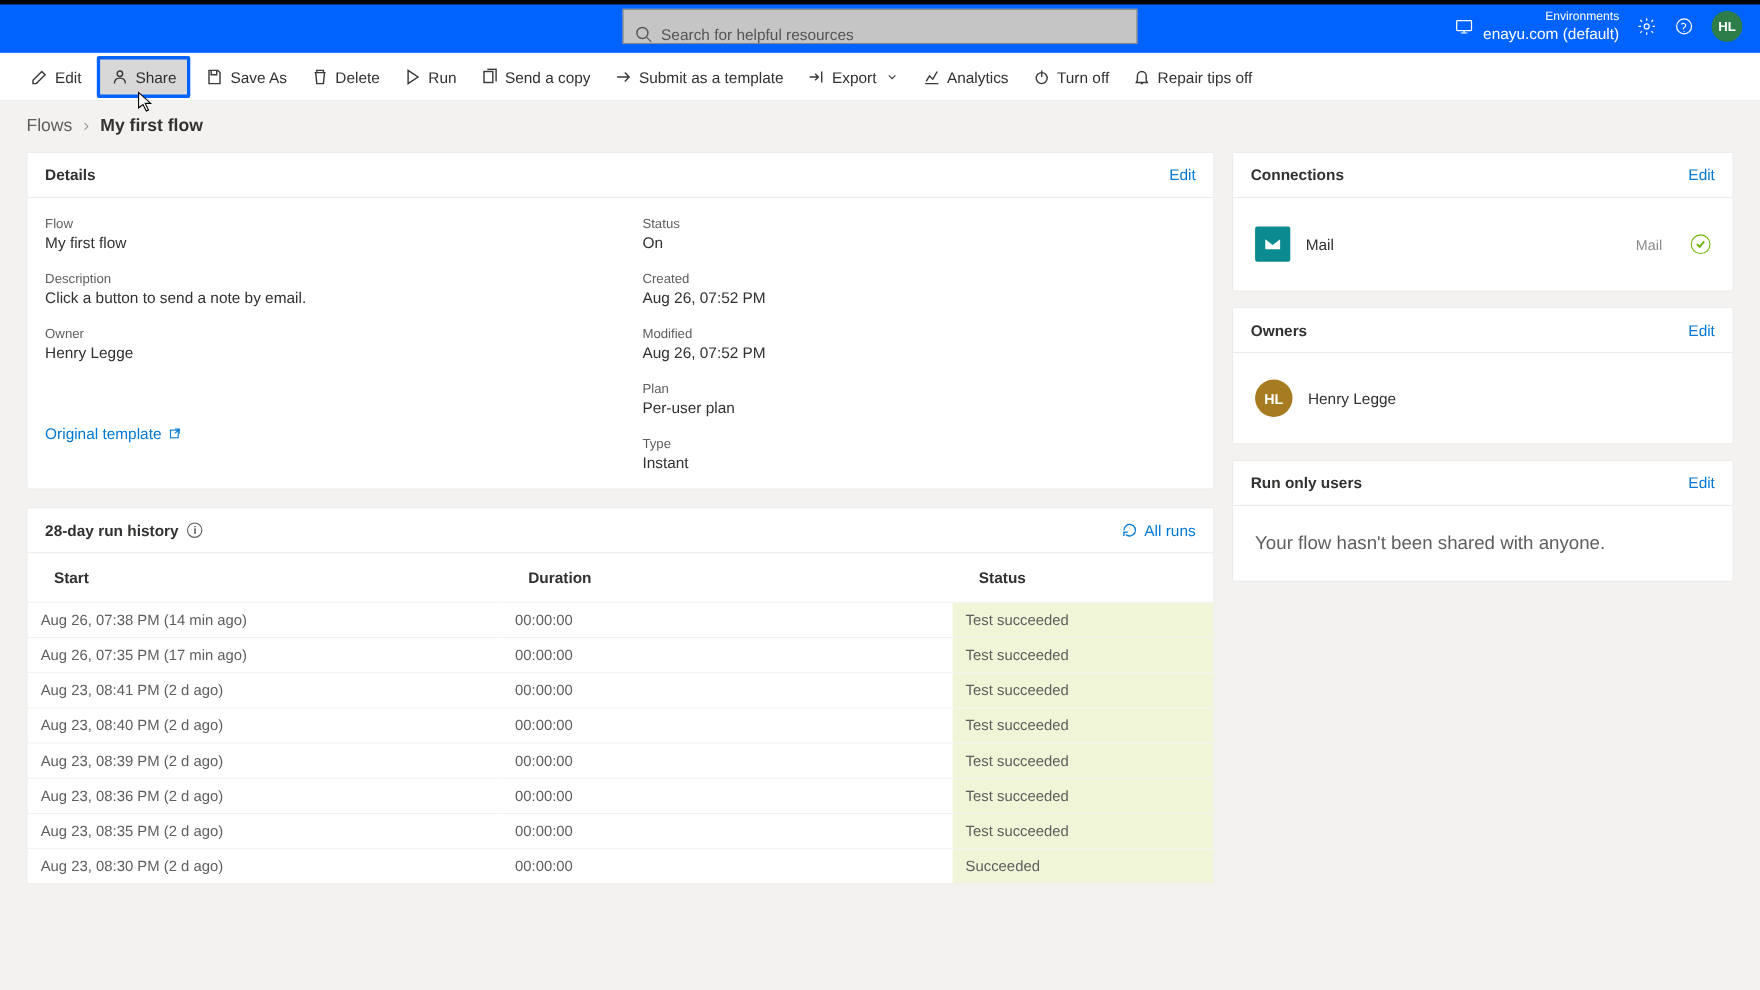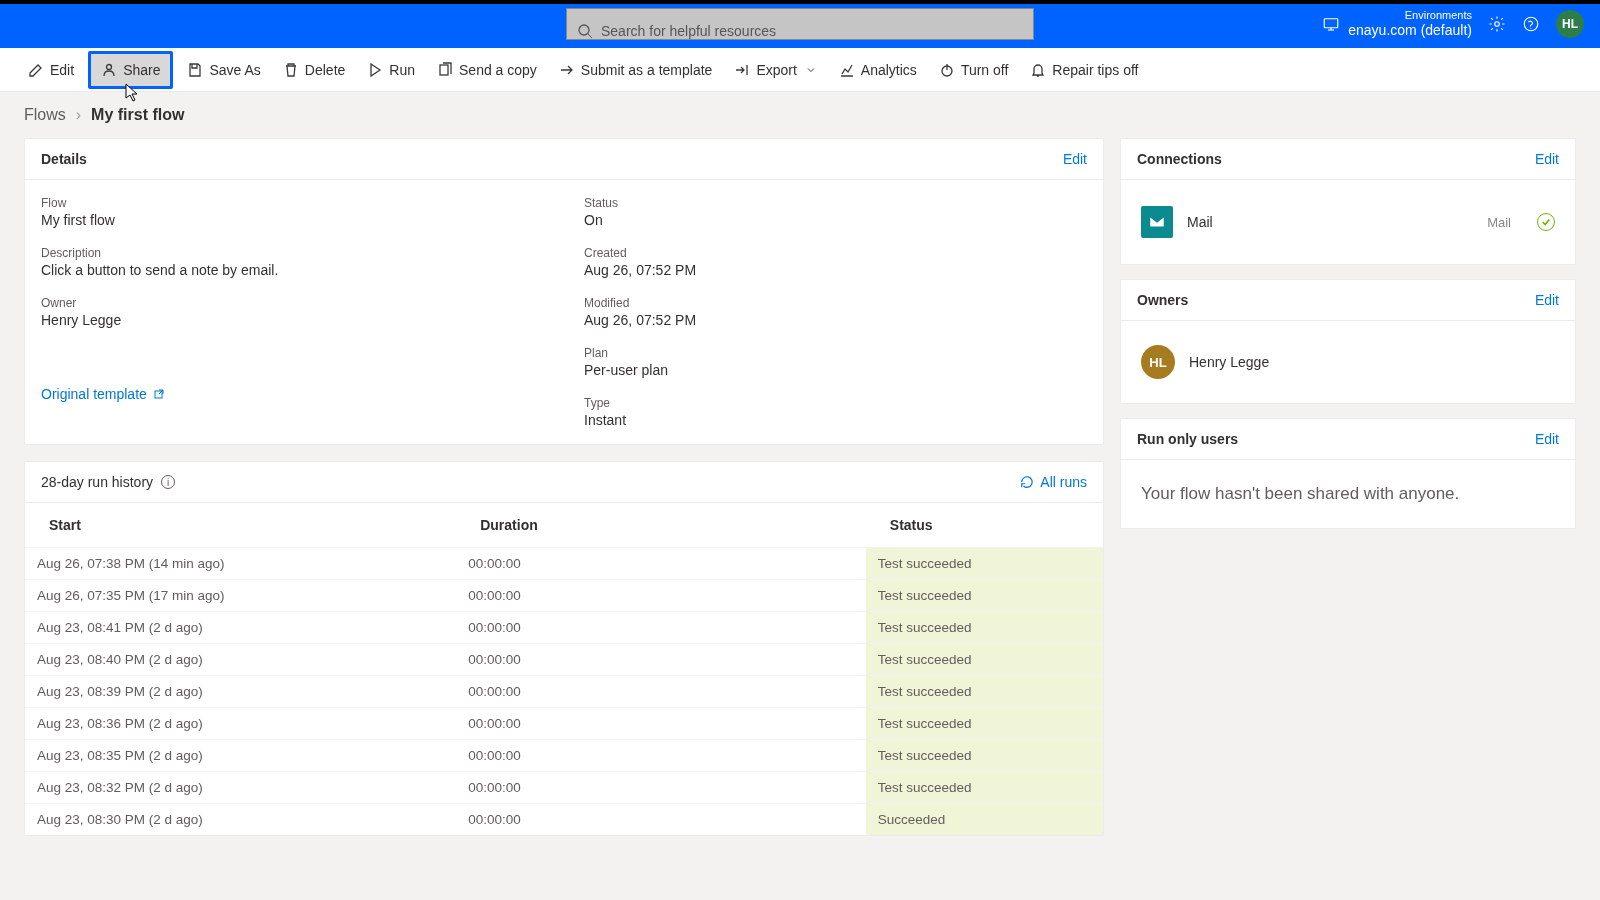--- a/index.html
+++ b/index.html
@@ -35,21 +35,21 @@
 .card-head .edit { color: #0078d4; font-weight: 400; cursor: pointer; font-size: 14px; }
 .card-body { padding: 16px; }
 
 .details-grid { display: flex; gap: 40px; }
 .details-col { flex: 1; display: flex; flex-direction: column; gap: 18px; }
 .field .label { font-size: 12px; color: #605e5c; margin-bottom: 2px; }
 .field .val { font-size: 14px; color: #323130; }
 .template-link { color: #0078d4; font-size: 14px; display: flex; align-items: center; gap: 6px; margin-top: 40px; }
 
 .history-head { display: flex; align-items: center; justify-content: space-between; padding: 12px 16px; border-bottom: 1px solid #edebe9; }
-.history-title { font-weight: 400; display: flex; align-items: center; gap: 8px; }
+.history-title { font-weight: 700; display: flex; align-items: center; gap: 8px; }
 .info-icon { width: 14px; height: 14px; border: 1px solid #605e5c; border-radius: 50%; display: inline-flex; align-items: center; justify-content: center; font-size: 10px; color: #605e5c; }
 .all-runs { color: #0078d4; display: flex; align-items: center; gap: 6px; cursor: pointer; }
 
 table { width: 100%; border-collapse: collapse; }
 th { text-align: left; padding: 14px 24px; font-weight: 600; font-size: 14px; color: #323130; }
 td { padding: 8px 12px; font-size: 13.5px; color: #605e5c; border-top: 1px solid #f3f2f1; }
 td.status { background: #f0f5d8; color: #605e5c; }
 
 .conn-row { display: flex; align-items: center; gap: 14px; padding: 10px 4px; }
 .conn-icon { width: 32px; height: 32px; background: #0b8a8f; border-radius: 2px; display: flex; align-items: center; justify-content: center; }
@@ -289,25 +289,20 @@
               <td>00:00:00</td>
               <td class="status">Test succeeded</td>
             </tr>
             <tr>
               <td>Aug 23, 08:36 PM (2 d ago)</td>
               <td>00:00:00</td>
               <td class="status">Test succeeded</td>
             </tr>
             <tr>
               <td>Aug 23, 08:35 PM (2 d ago)</td>
-              <td>00:00:00</td>
-              <td class="status">Test succeeded</td>
-            </tr>
-            <tr>
-              <td>Aug 23, 08:32 PM (2 d ago)</td>
               <td>00:00:00</td>
               <td class="status">Test succeeded</td>
             </tr>
             <tr>
               <td>Aug 23, 08:30 PM (2 d ago)</td>
               <td>00:00:00</td>
               <td class="status">Succeeded</td>
             </tr>
           </tbody>
       </table>

